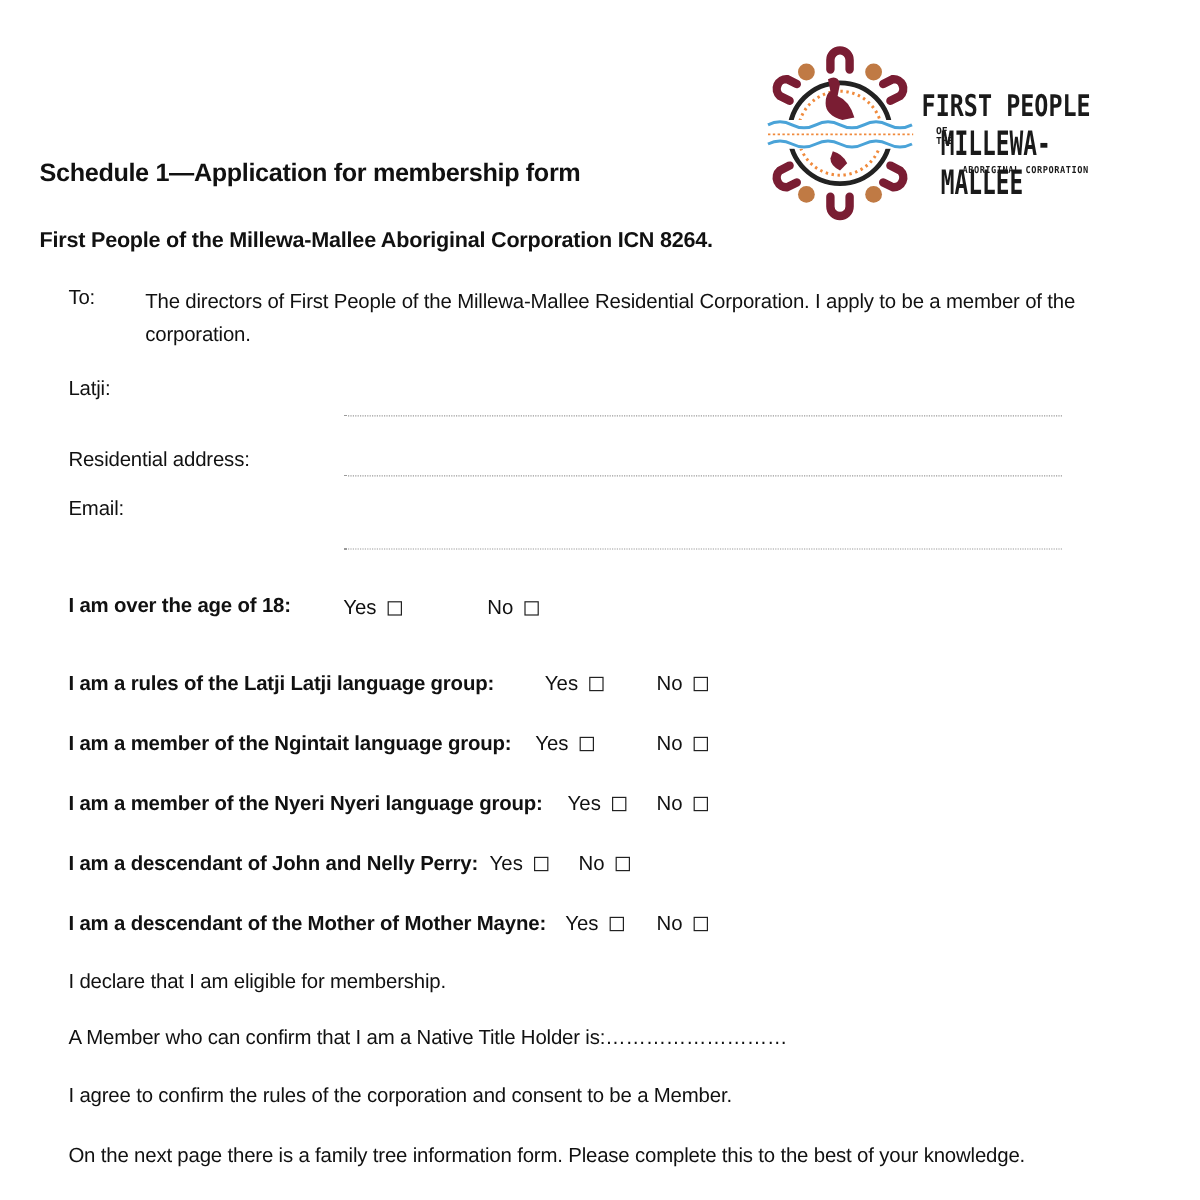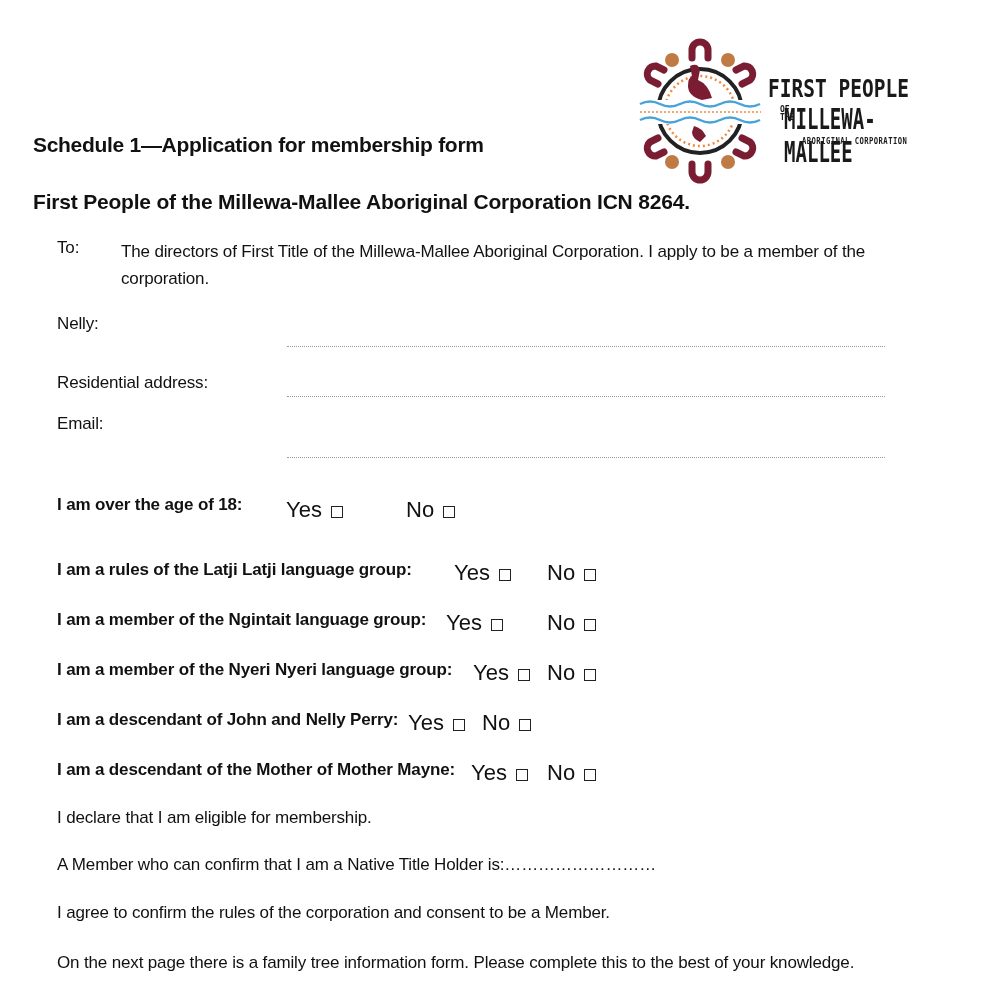--- a/index.html
+++ b/index.html
@@ -3,32 +3,32 @@
   <meta charset="utf-8">
   <style>
     html, body { margin: 0; padding: 0; background: #ffffff; }
     body {
       width: 1000px; height: 1000px; position: relative; overflow: hidden;
       font-family: "Liberation Sans", "DejaVu Sans", sans-serif;
       color: #111111;
     }
     .abs { position: absolute; white-space: nowrap; }
     .title { left: 33px; top: 133px; font-size: 21px; font-weight: bold; letter-spacing: -0.3px; }
-    .subtitle { left: 33px; top: 190px; font-size: 21px; font-weight: bold; letter-spacing: -0.2px; }
+    .subtitle { left: 33px; top: 190px; font-size: 18px; font-weight: bold; letter-spacing: -0.2px; }
     .body-text { font-size: 17px; letter-spacing: -0.15px; margin-left: 24px; }
     .to-label { left: 33px; top: 238px; }
     .to-text { left: 97px; top: 238px; white-space: normal; width: 800px; line-height: 27px; }
     .field-label { left: 33px; }
     .field-line { position: absolute; left: 287px; width: 598px; height: 0; border-top: 1.5px dotted #9a9a9a; }
     .cb {
       display: inline-block; width: 12px; height: 12px; border: 1.4px solid #222;
       vertical-align: -1px; box-sizing: border-box; cursor: pointer;
     }
     .q-label { left: 33px; font-weight: bold; }
-    .opt { position: absolute; font-size: 22px; white-space: nowrap; }
+    .opt { position: absolute; font-size: 17px; white-space: nowrap; }
     .opt .cb { margin-left: 9px; }
     
     .logo { position: absolute; left: 638px; top: 36px; width: 345px; height: 150px; }
     .logo-text { position: absolute; font-family: "DejaVu Sans Mono", monospace; font-weight: bold; color: #1a1a1a; }
     .logo-l1 { left: 130px; top: 38px; font-size: 25px; letter-spacing: 0px; transform: scaleX(0.78); transform-origin: left; }
     .logo-of { left: 142px; top: 70px; font-size: 8px; line-height: 8px; }
     .logo-l2 { left: 146px; top: 67px; font-size: 28px; transform: scaleX(0.68); transform-origin: left; letter-spacing: 0px; }
     .logo-l3 { left: 164px; top: 101px; font-size: 8px; letter-spacing: 0.5px; transform: scaleX(0.9); transform-origin: left; }
   </style>
 </head>
@@ -69,23 +69,23 @@
   <span class="logo-text logo-l1">FIRST PEOPLE</span>
   <span class="logo-text logo-of" style="width:14px;white-space:normal;">OF THE</span>
   <span class="logo-text logo-l2">MILLEWA-MALLEE</span>
   <span class="logo-text logo-l3">ABORIGINAL CORPORATION</span>
 </div>
 
 <div class="abs title">Schedule 1—Application for membership form</div>
 <div class="abs subtitle">First People of the Millewa-Mallee Aboriginal Corporation ICN 8264.</div>
 
 <div class="abs body-text to-label">To:</div>
-<div class="abs body-text to-text">The directors of First Title of the Millewa-Mallee Aboriginal Corporation. I apply to be a member of the corporation.</div>
+<div class="abs body-text to-text">The directors of First People of the Millewa-Mallee Residential Corporation. I apply to be a member of the corporation.</div>
 
-<div class="abs body-text field-label" style="top:314px">Nelly:</div>
+<div class="abs body-text field-label" style="top:314px">Latji:</div>
 <div class="field-line" style="top:346px"></div>
 
 <div class="abs body-text field-label" style="top:373px">Residential address:</div>
 <div class="field-line" style="top:396px"></div>
 
 <div class="abs body-text field-label" style="top:414px">Email:</div>
 <div class="field-line" style="top:457px"></div>
 
 <div class="abs body-text q-label" style="top:495px">I am over the age of 18:</div>
 <div class="opt" style="left:286px;top:497px">

